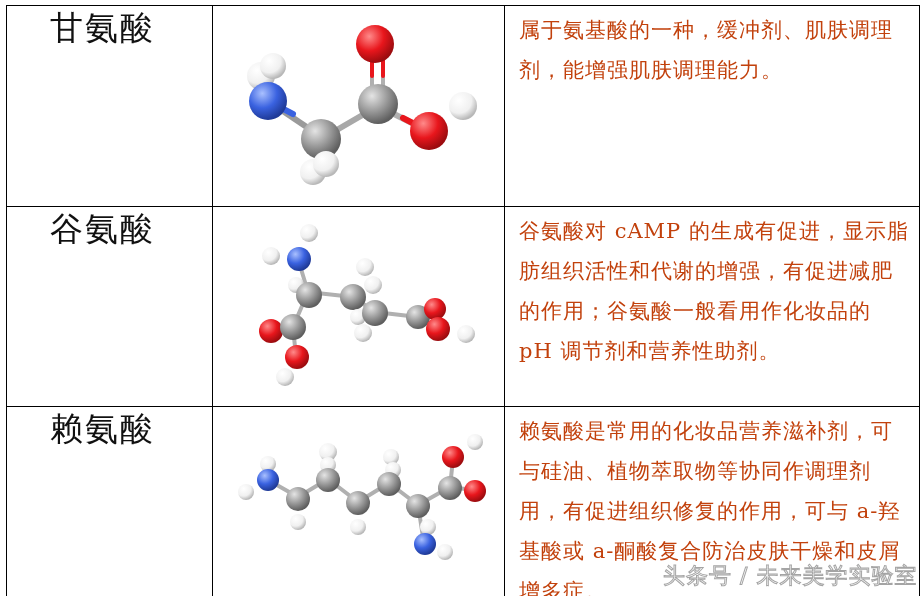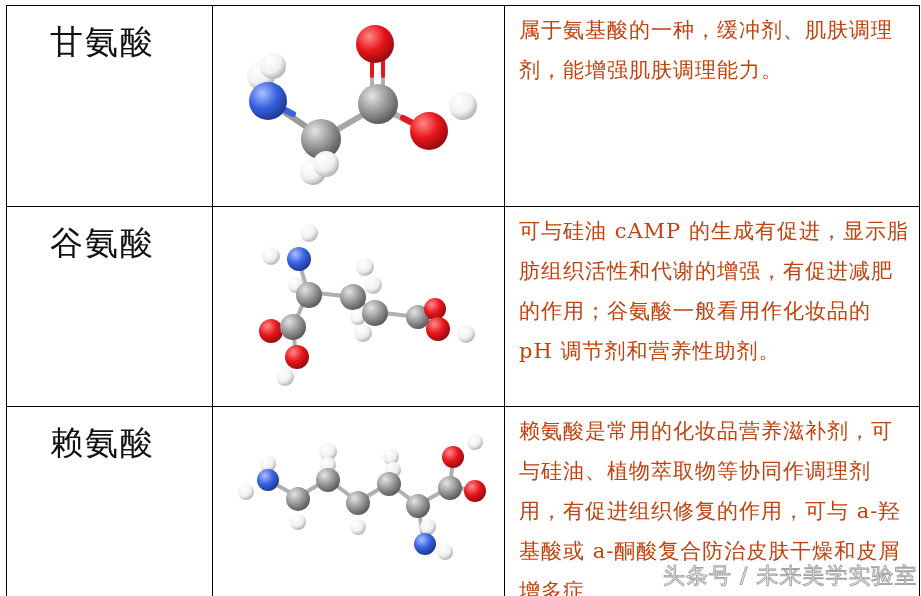--- a/index.html
+++ b/index.html
@@ -19,21 +19,20 @@
     .c-img { width: 291px; }
     .c-desc { width: 414px; }
     .r1 td { height: 200px; }
     .r2 td { height: 199px; }
     .r3 td { height: 200px; }
     .name {
       font-family: "DejaVu Serif", "Liberation Serif", serif;
       font-size: 33px;
       color: #111;
       text-align: center;
-      margin-top: 14px;
       letter-spacing: 2px;
       padding-right: 14px;
     }
     .desc {
       font-family: "DejaVu Serif", "Liberation Serif", serif;
       font-size: 21px;
       line-height: 40px;
       color: #c2410c;
       padding: 4px 8px 0 14px;
       letter-spacing: 1px;
@@ -142,21 +141,21 @@
         <circle cx="80" cy="120" r="13" fill="url(#gC)"></circle>
         <circle cx="84" cy="150" r="12" fill="url(#gO)"></circle>
         <circle cx="72" cy="170" r="9" fill="url(#gH)"></circle>
         <circle cx="205" cy="110" r="12" fill="url(#gC)"></circle>
         <circle cx="222" cy="102" r="11" fill="url(#gO)"></circle>
         <circle cx="225" cy="122" r="12" fill="url(#gO)"></circle>
         <circle cx="253" cy="127" r="9" fill="url(#gH)"></circle>
       </svg>
     </td>
     <td class="c-desc">
-      <div class="desc">可与硅油 cAMP 的生成有促进，显示脂肪组织活性和代谢的增强，有促进减肥的作用；谷氨酸一般看用作化妆品的 pH 调节剂和营养性助剂。</div>
+      <div class="desc">谷氨酸对 cAMP 的生成有促进，显示脂肪组织活性和代谢的增强，有促进减肥的作用；谷氨酸一般看用作化妆品的 pH 调节剂和营养性助剂。</div>
     </td>
   </tr>
   <tr class="r3">
     <td class="c-name">
       <div class="name">赖氨酸</div>
     </td>
     <td class="c-img">
       <svg class="mol" width="291" height="190" viewBox="0 0 291 190">
         <g stroke-linecap="round" stroke="#b0b0b0" stroke-width="4">
           <line x1="55" y1="73" x2="85" y2="90"></line>

